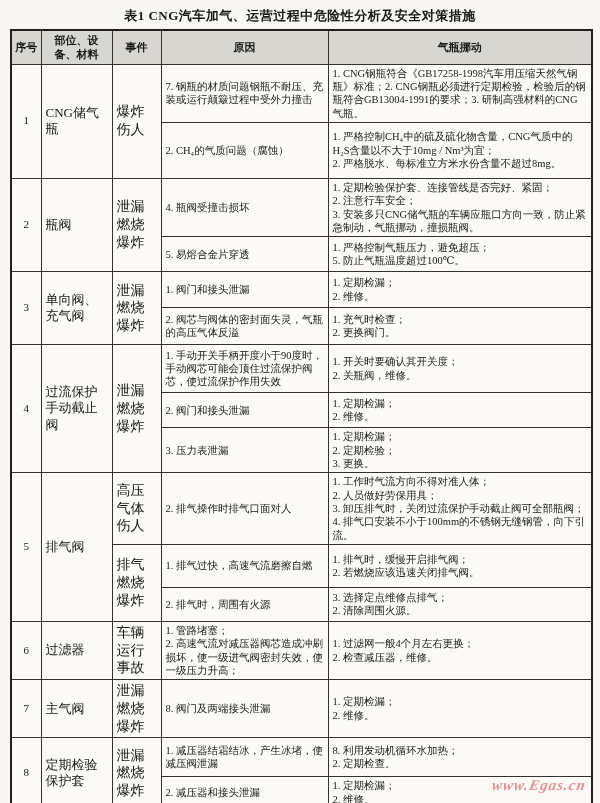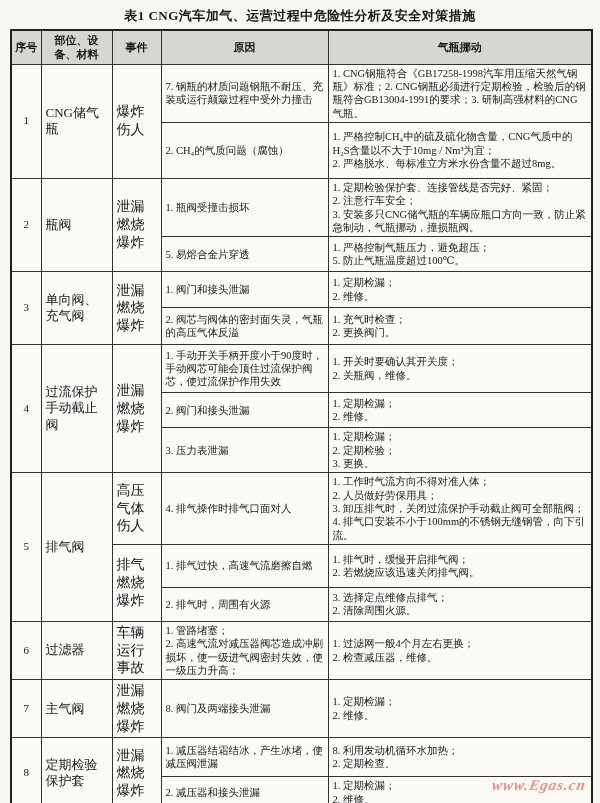--- a/index.html
+++ b/index.html
@@ -96,21 +96,21 @@
     <tr style="height:56px">
       <td class="cause">2. CH₄的气质问题（腐蚀）</td>
       <td class="measure">1. 严格控制CH₄中的硫及硫化物含量，CNG气质中的H₂S含量以不大于10mg / Nm³为宜；
 2. 严格脱水、每标准立方米水份含量不超过8mg。</td>
     </tr>
 
     <tr style="height:57px">
       <td class="no" rowspan="2">2</td>
       <td class="part" rowspan="2">瓶阀</td>
       <td class="event" rowspan="2">泄漏燃烧爆炸</td>
-      <td class="cause">1. 瓶阀受撞击损坏</td>
+      <td class="cause">4. 瓶阀受撞击损坏</td>
       <td class="measure">1. 定期检验保护套、连接管线是否完好、紧固；
 2. 注意行车安全；
 3. 安装多只CNG储气瓶的车辆应瓶口方向一致，防止紧急制动，气瓶挪动，撞损瓶阀。</td>
     </tr>
     <tr style="height:35px">
       <td class="cause">5. 易熔合金片穿透</td>
       <td class="measure">1. 严格控制气瓶压力，避免超压；
 5. 防止气瓶温度超过100℃。</td>
     </tr>
 
@@ -145,21 +145,21 @@
       <td class="cause">3. 压力表泄漏</td>
       <td class="measure">1. 定期检漏；
 2. 定期检验；
 3. 更换。</td>
     </tr>
 
     <tr style="height:65px">
       <td class="no" rowspan="3">5</td>
       <td class="part" rowspan="3">排气阀</td>
       <td class="event">高压气体伤人</td>
-      <td class="cause">4. 排气操作时排气口面对人</td>
+      <td class="cause">2. 排气操作时排气口面对人</td>
       <td class="measure">1. 工作时气流方向不得对准人体；
 2. 人员做好劳保用具；
 3. 卸压排气时，关闭过流保护手动截止阀可全部瓶阀；
 4. 排气口安装不小于100mm的不锈钢无缝钢管，向下引流。</td>
     </tr>
     <tr style="height:43px">
       <td class="event" rowspan="2">排气燃烧爆炸</td>
       <td class="cause">1. 排气过快，高速气流磨擦自燃</td>
       <td class="measure">1. 排气时，缓慢开启排气阀；
 2. 若燃烧应该迅速关闭排气阀。</td>

